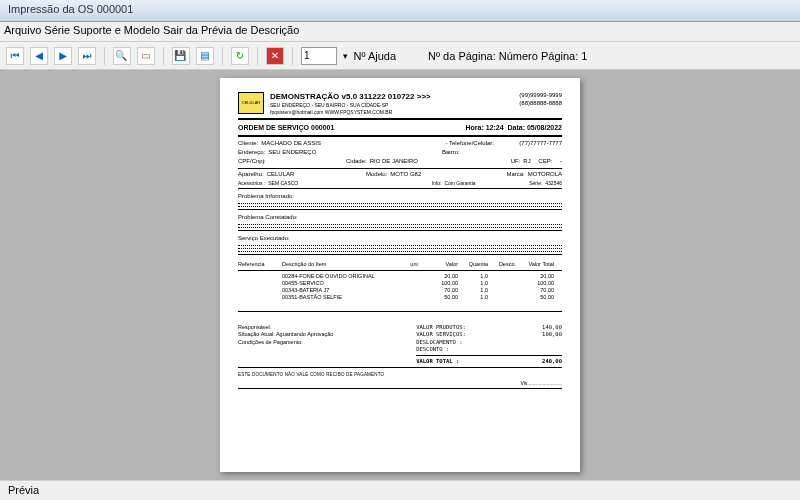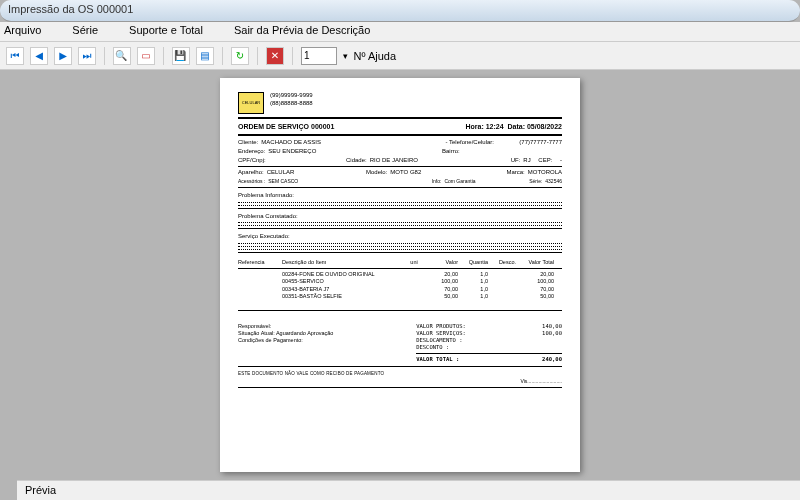--- a/index.html
+++ b/index.html
@@ -1,26 +1,26 @@
 <!DOCTYPE html>
 <html><head>
 <meta charset="utf-8">
 <style>
 * { margin: 0; padding: 0; box-sizing: border-box; }
 body { font-family: Arial, sans-serif; font-size: 11px; background: #b5b5b5; overflow: hidden; }
-.titlebar { background: linear-gradient(#e8f0f8,#c8d8e8); height: 22px; padding: 3px 8px; font-size: 11px; color: #333; border-bottom: 1px solid #999; border-radius: 11px; }
+.titlebar { background: linear-gradient(#e8f0f8,#c8d8e8); height: 22px; padding: 3px 8px; font-size: 11px; color: #333; border-bottom: 1px solid #999; }
 .menubar { background: #f0f0f0; height: 20px; padding: 2px 4px; font-size: 11px; border-bottom: 1px solid #ccc; }
-.menubar span { margin-right: 28px; cursor: default; }
+.menubar span { margin-right: 0; cursor: default; }
 .toolbar { background: #f0f0f0; height: 28px; padding: 4px 6px; border-bottom: 1px solid #ccc; display: flex; align-items: center; gap: 6px; font-size: 11px; }
 .tbtn { width: 18px; height: 18px; display: inline-flex; align-items: center; justify-content: center; border: 1px solid #ccc; background: #fff; cursor: pointer; font-size: 10px; }
 .tsep { width: 1px; height: 18px; background: #ccc; margin: 0 2px; }
 .tspin { width: 36px; height: 18px; border: 1px solid #999; background: #fff; font-size: 10px; padding: 0 2px; }
 .viewport { position: absolute; top: 70px; bottom: 20px; left: 0; right: 0; background: #b5b5b5; display: flex; justify-content: center; overflow: auto; padding: 8px 0; }
 .page { width: 360px; background: #fff; box-shadow: 2px 2px 6px rgba(0,0,0,0.4); padding: 14px 18px; font-size: 6px; line-height: 1.3; color: #000; }
-.statusbar { position: absolute; bottom: 0; left: 17px; right: 0; height: 20px; background: #f0f0f0; border-top: 1px solid #ccc; padding: 3px 8px; font-size: 11px; }
+.statusbar { position: absolute; bottom: 0; left: 0; right: 0; height: 20px; background: #f0f0f0; border-top: 1px solid #ccc; padding: 3px 8px; font-size: 11px; }
 .hdr { display: flex; align-items: flex-start; gap: 6px; }
 .logo { width: 26px; height: 22px; border: 1px solid #000; font-size: 4px; text-align: center; background: #f6e060; display: flex; align-items: center; justify-content: center; }
 .hdrtxt { flex: 1; }
 .hdrtitle { font-weight: bold; font-size: 8px; }
 .hdrsub { font-size: 5px; }
 .hdrright { text-align: right; font-size: 6px; }
 .thick { border-top: 2px solid #000; margin: 3px 0; }
 .osrow { display: flex; justify-content: space-between; font-weight: bold; font-size: 7px; }
 .fld { display: flex; gap: 3px; }
 .fld .lbl { white-space: nowrap; }
@@ -40,21 +40,21 @@
 .vis { text-align: right; font-size: 5px; margin-top: 2px; }
 </style>
 </head>
 <body>
 
 <div class="titlebar">Impressão da OS 000001</div>
 
 <div class="menubar">
   <span>Arquivo</span>
   <span>Série</span>
-  <span>Suporte e Total</span>
+  <span>Suporte e Modelo</span>
   <span>Sair da Prévia de Descrição</span>
 </div>
 
 <div class="toolbar">
   <span class="tbtn" style="color:#06c">⏮</span>
   <span class="tbtn" style="color:#06c">◀</span>
   <span class="tbtn" style="color:#06c">▶</span>
   <span class="tbtn" style="color:#06c">⏭</span>
   <span class="tsep"></span>
   <span class="tbtn">🔍</span>
@@ -64,27 +64,33 @@
   <span class="tbtn" style="color:#06c">▤</span>
   <span class="tsep"></span>
   <span class="tbtn" style="color:#0a0">↻</span>
   <span class="tsep"></span>
   <span class="tbtn" style="background:#c33;color:#fff">✕</span>
   <span class="tsep"></span>
   <input class="tspin" value="1" style="">
   <span style="font-size:9px">▾</span>
   <span>Nº Ajuda</span>
   <span style="width:20px"></span>
+  <span>Nº da Página: Número Página: 1</span>
 </div>
 
 <div class="viewport">
   <div class="page">
 
     <div class="hdr">
       <div class="logo">CELULAR</div>
+      <div class="hdrtxt">
+        <div class="hdrtitle">DEMONSTRAÇÃO v5.0 311222 010722 &gt;&gt;&gt;</div>
+        <div class="hdrsub">SEU ENDEREÇO - SEU BAIRRO - SUA CIDADE-SP</div>
+        <div class="hdrsub">fpqsistem@hotmail.com WWW.FPQSYSTEM.COM.BR</div>
+      </div>
       <div class="hdrright">
         <div>(99)99999-9999</div>
         <div>(88)88888-8888</div>
       </div>
     </div>
     <div class="thick"></div>
 
     <div class="osrow">
       <span>ORDEM DE SERVIÇO 000001</span>
       <span><span>Hora:</span> <span>12:24</span>&nbsp;&nbsp;<span>Data:</span> <span>05/08/2022</span></span>

